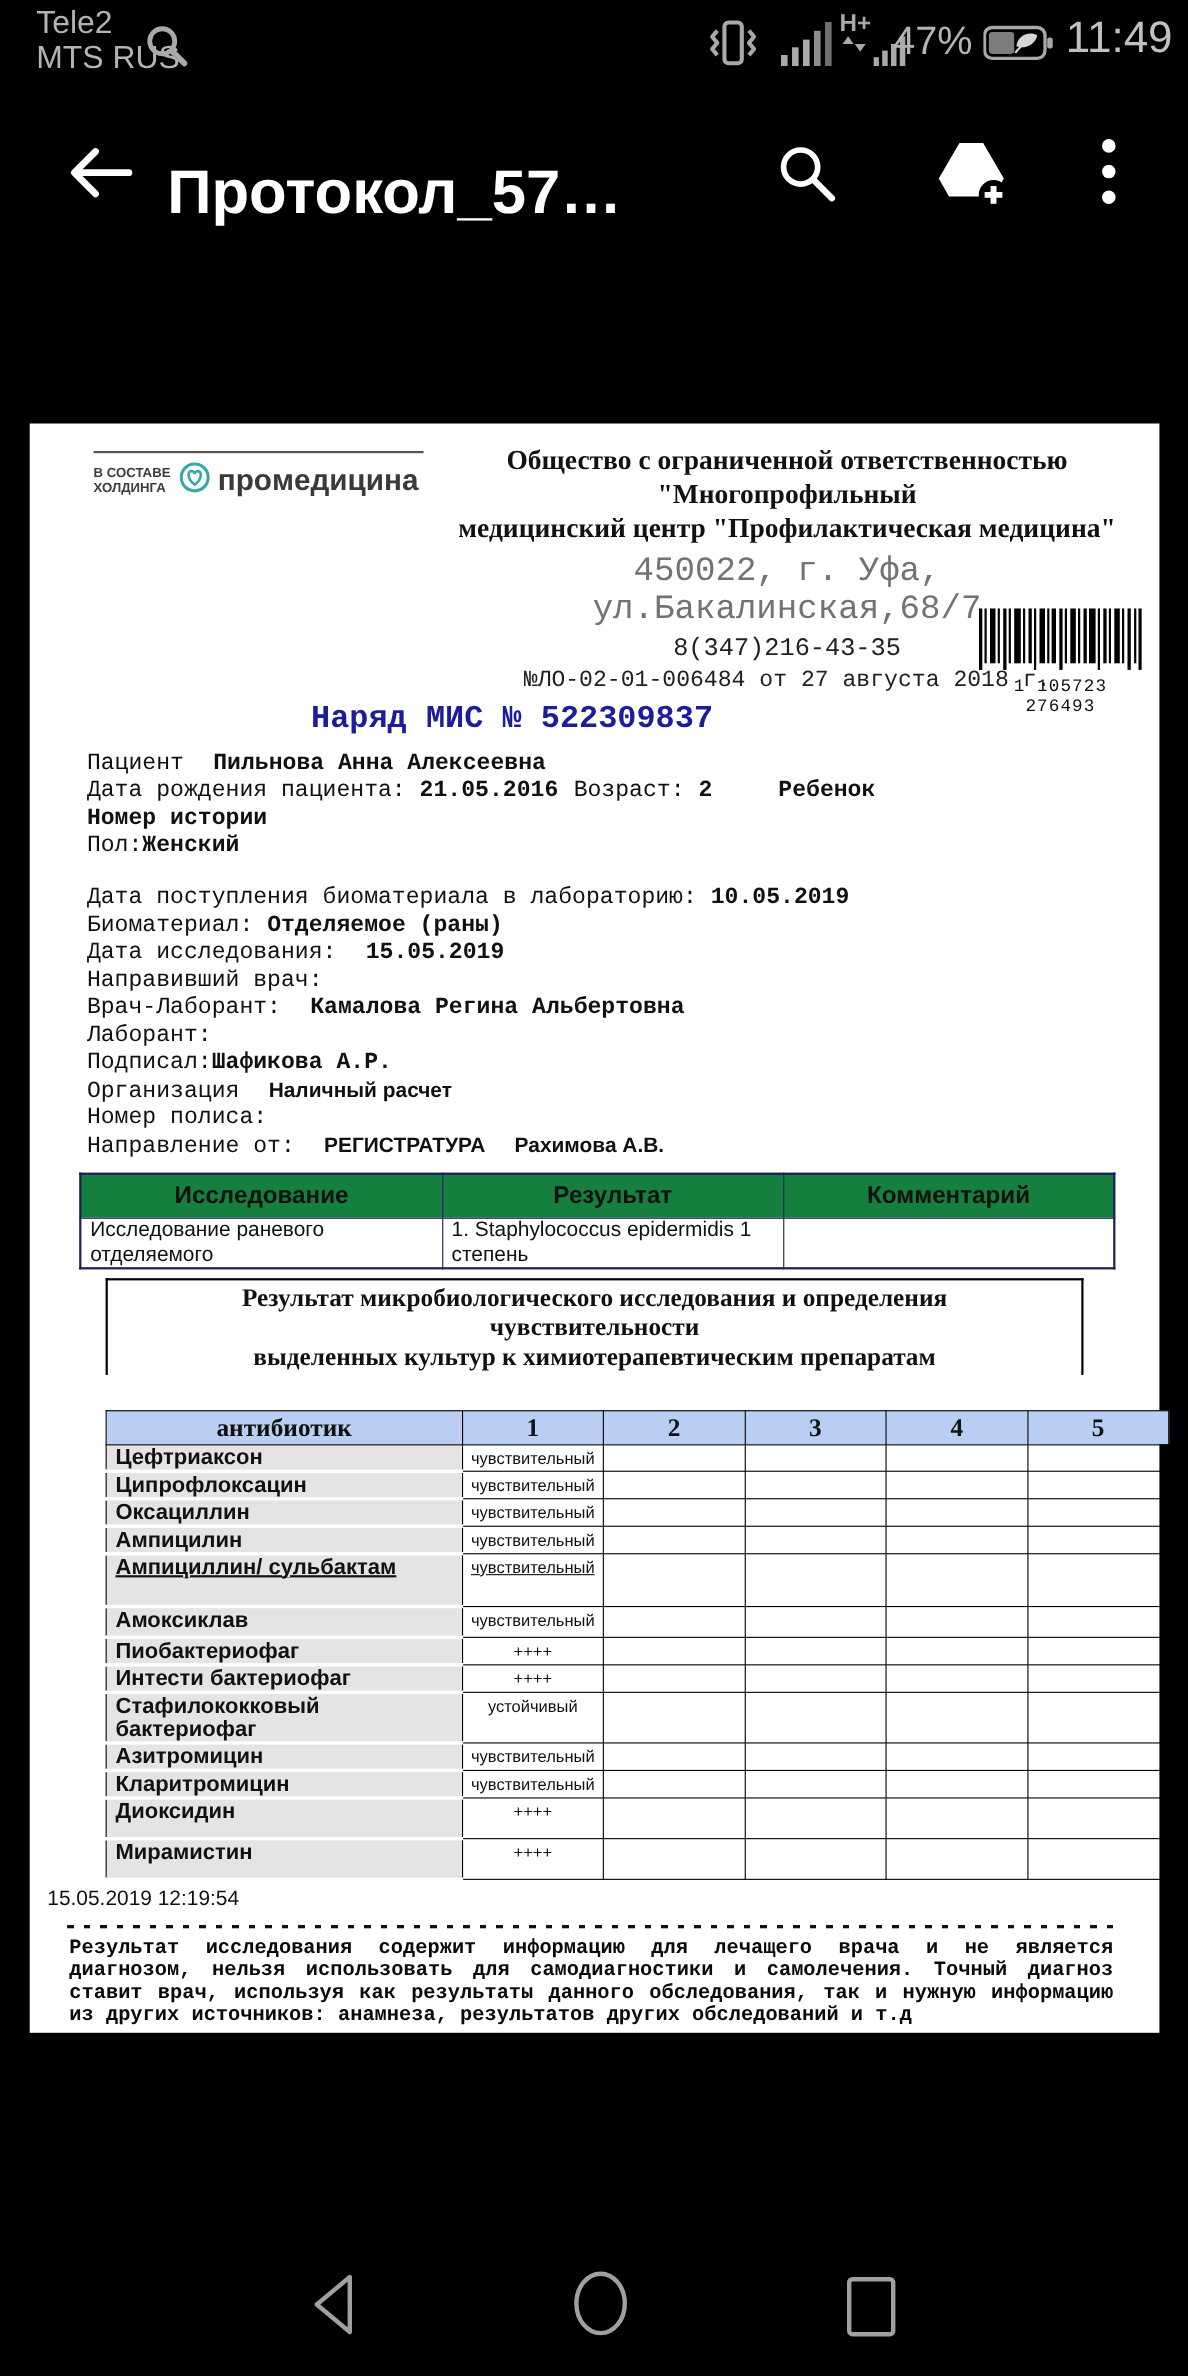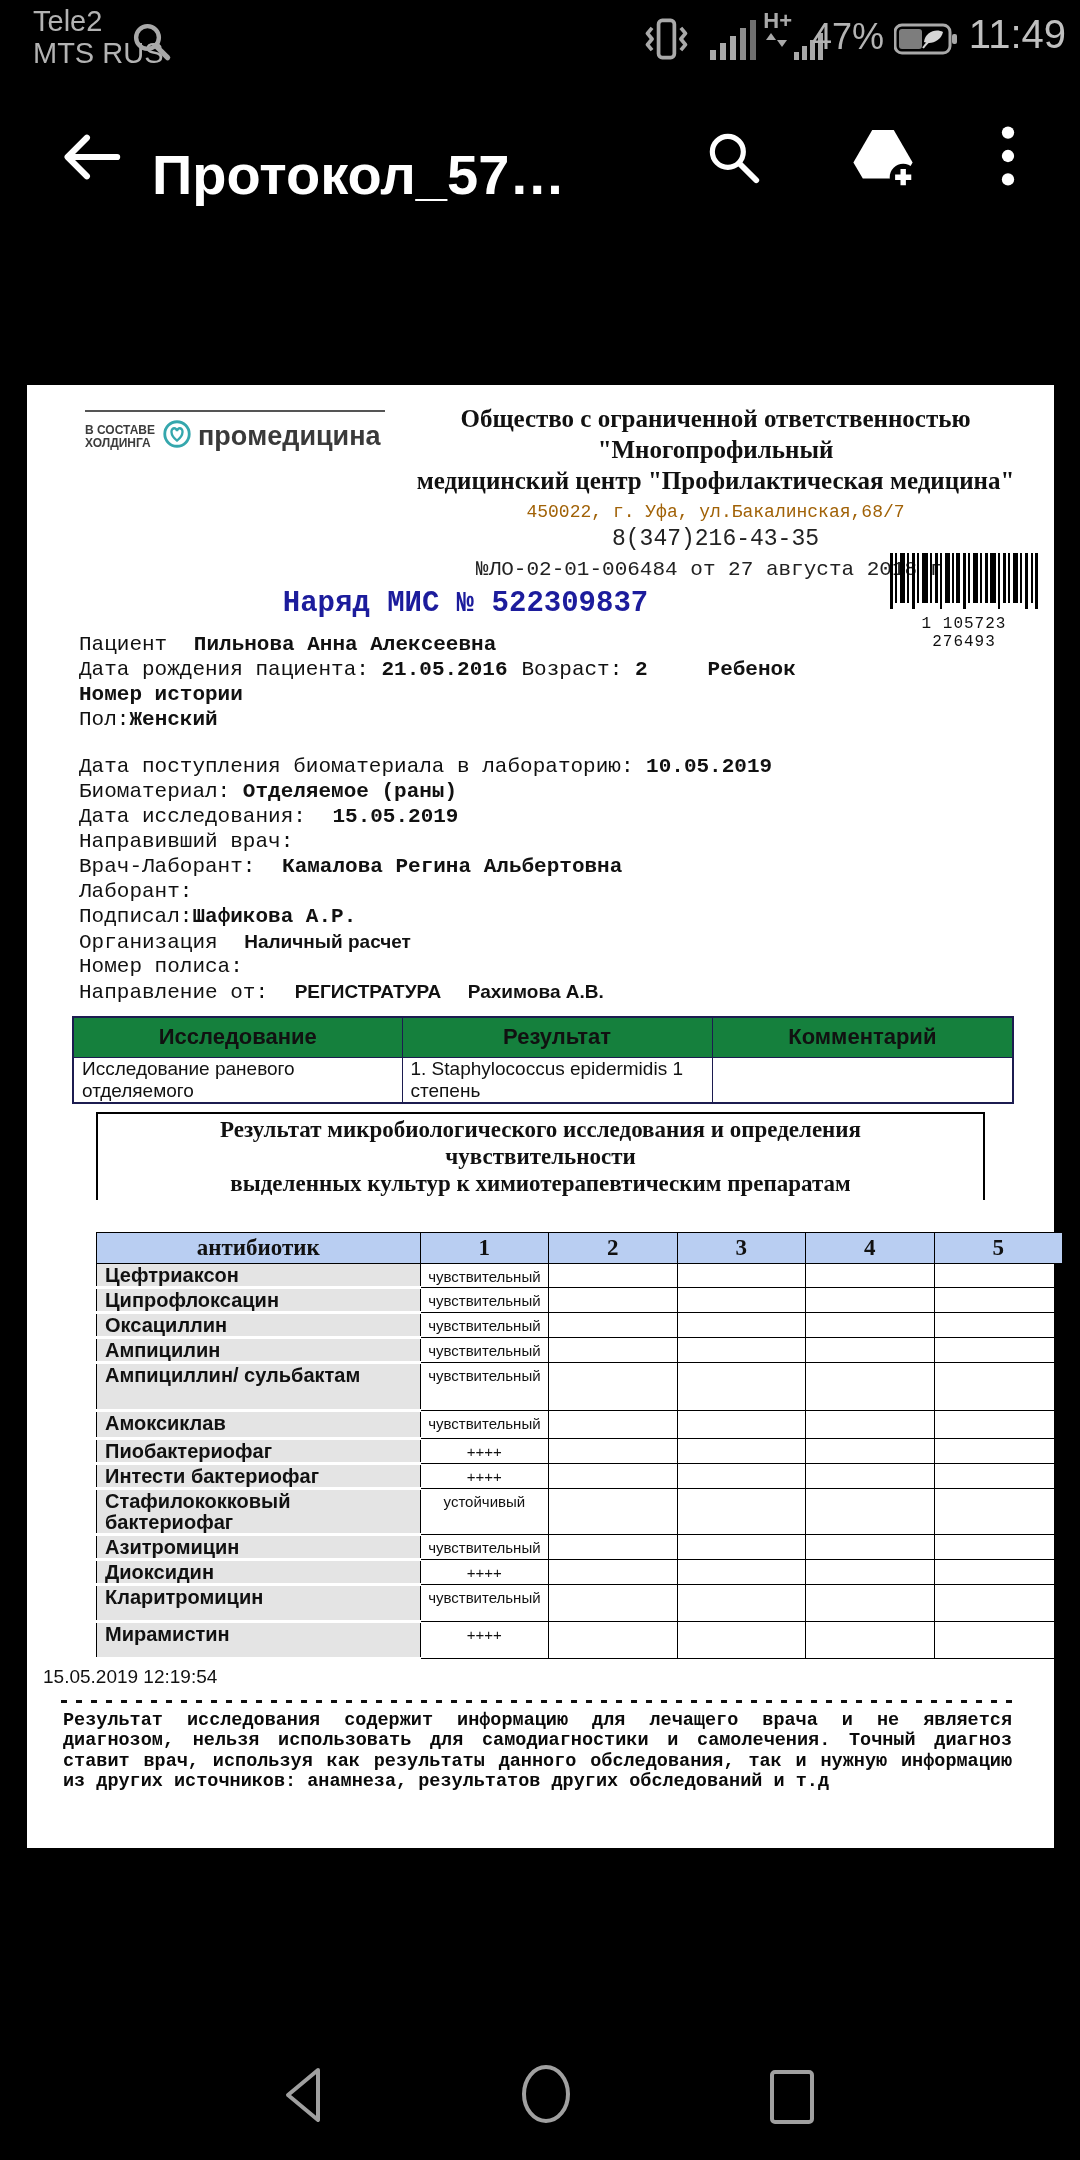--- a/index.html
+++ b/index.html
@@ -41,21 +41,21 @@
                  font-family:"Liberation Sans", sans-serif; margin:8px 0 0 8px; letter-spacing:0.5px; }
   .logo-divider { border-top:2px solid #555; margin:7px 0 6px 0; width:300px; }
   .holding-row { display:flex; align-items:center; }
   .holding-txt { font-size:12px; line-height:13px; font-weight:bold; color:#3c3c3c;
                  font-family:"Liberation Sans", sans-serif; margin-right:6px; }
   .brand { font-family:"Liberation Sans", sans-serif; font-size:27px; color:#3a3a3a; margin-left:5px; }
   .brand .b1 { font-weight:800; } .brand .b2 { font-weight:600; }
 
   .company-block { flex:1; text-align:center; padding-right:6px; }
   .company-name { font-family:"Liberation Serif", serif; font-weight:bold; font-size:25px; line-height:31px; }
-  .addr  { font-size:18px; margin-top:6px; color:#a16207; }
+  .addr  { font-size:31px; margin-top:6px; color:#737373; }
   .phone { font-size:23px; margin-top:4px; color:#222; }
   .license { font-size:21px; margin-top:6px; color:#222; }
 
   .order-line { text-align:center; color:#1c1c9c; font-weight:bold; font-size:29px; margin-top:6px;
                 padding-right:150px; }
 
   .barcode-wrap { position:absolute; right:16px; top:168px; width:148px; text-align:center; }
   .barcode-digits { font-size:16px; letter-spacing:1px; color:#111; margin-top:1px; }
 
   .patient-block { padding:12px 40px 0 52px; }
@@ -82,21 +82,21 @@
   .sens-table col.c-name { width:33.5%; } .sens-table col.c-num { width:13.3%; }
   .sens-table th { background:#b9cef2; border:1px solid #000; font-family:"Liberation Serif", serif;
                    font-weight:bold; font-size:23px; height:31px; }
   .sens-table td { border:1px solid #000; vertical-align:top; line-height:21px; }
   .sens-table td.st-name { background:#e4e4e4; font-family:"Liberation Sans", sans-serif; font-weight:bold;
                            font-size:20px; padding:1px 0 0 8px; border-bottom:3px solid #fff;
                            border-right:1.5px solid #000; }
   .sens-table td.st-val { text-align:center; font-family:"Liberation Sans", sans-serif; font-size:15px;
                           padding-top:2px; }
   .sens-table tbody tr { height:24px; }
-  .sens-table tbody tr:nth-child(5)  { height:48px; }
+  .sens-table tbody tr:nth-child(5)  { height:48px;text-decoration:underline; }
   .sens-table tbody tr:nth-child(6)  { height:28px; }
   .sens-table tbody tr:nth-child(12) { height:37px; }
   .sens-table tbody tr:nth-child(13) { height:37px; }
 
   .timestamp { margin:6px 0 0 16px; font-size:19px; font-family:"Liberation Sans", sans-serif; }
   .dash-line { margin:12px 38px 0 34px; height:3px;
                background:repeating-linear-gradient(90deg,#111 0 6px,transparent 6px 15px); }
   .disclaimer { margin:8px 42px 0 36px; font-weight:bold; font-size:18.5px; line-height:20.5px;
                 text-align:justify; color:#0a0a0a; }
 
@@ -392,30 +392,30 @@
           </tr>
           <tr>
             <td class="st-name">Азитромицин</td>
             <td class="st-val">чувствительный</td>
             <td></td>
             <td></td>
             <td></td>
             <td></td>
           </tr>
           <tr>
+            <td class="st-name">Кларитромицин</td>
+            <td class="st-val">чувствительный</td>
+            <td></td>
+            <td></td>
+            <td></td>
+            <td></td>
+          </tr>
+          <tr>
             <td class="st-name">Диоксидин</td>
             <td class="st-val">++++</td>
-            <td></td>
-            <td></td>
-            <td></td>
-            <td></td>
-          </tr>
-          <tr>
-            <td class="st-name">Кларитромицин</td>
-            <td class="st-val">чувствительный</td>
             <td></td>
             <td></td>
             <td></td>
             <td></td>
           </tr>
           <tr>
             <td class="st-name">Мирамистин</td>
             <td class="st-val">++++</td>
             <td></td>
             <td></td>

